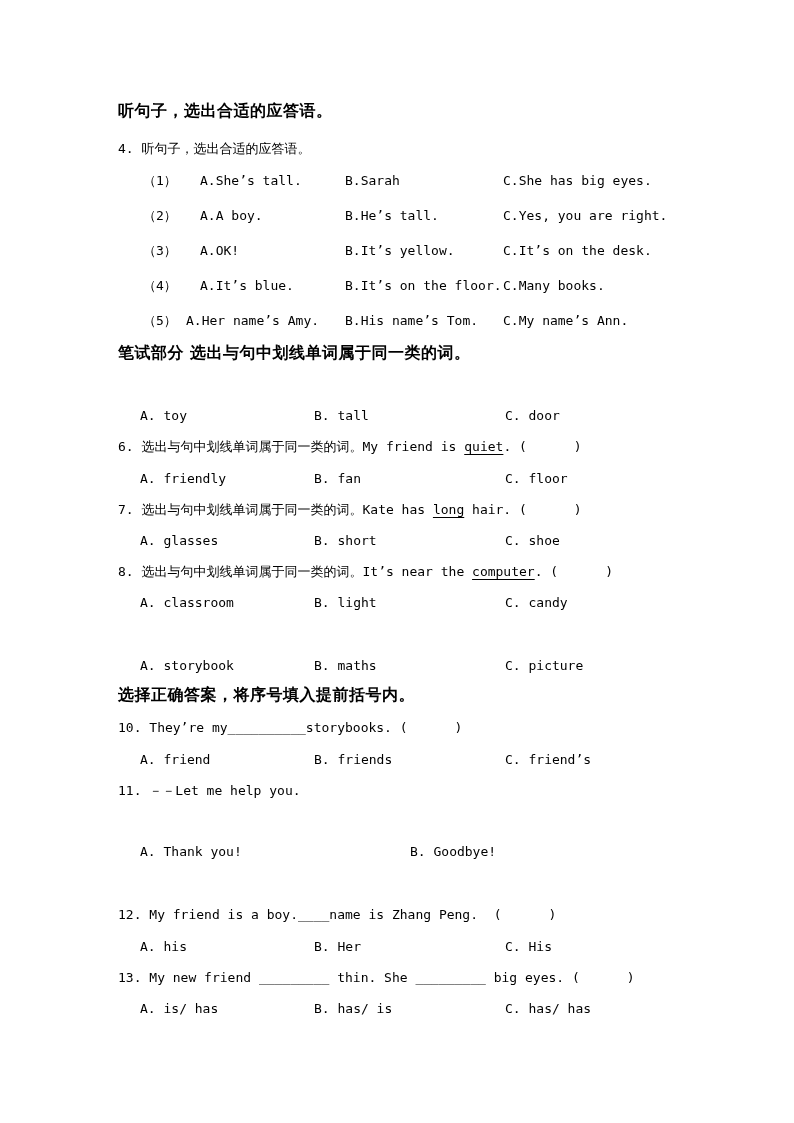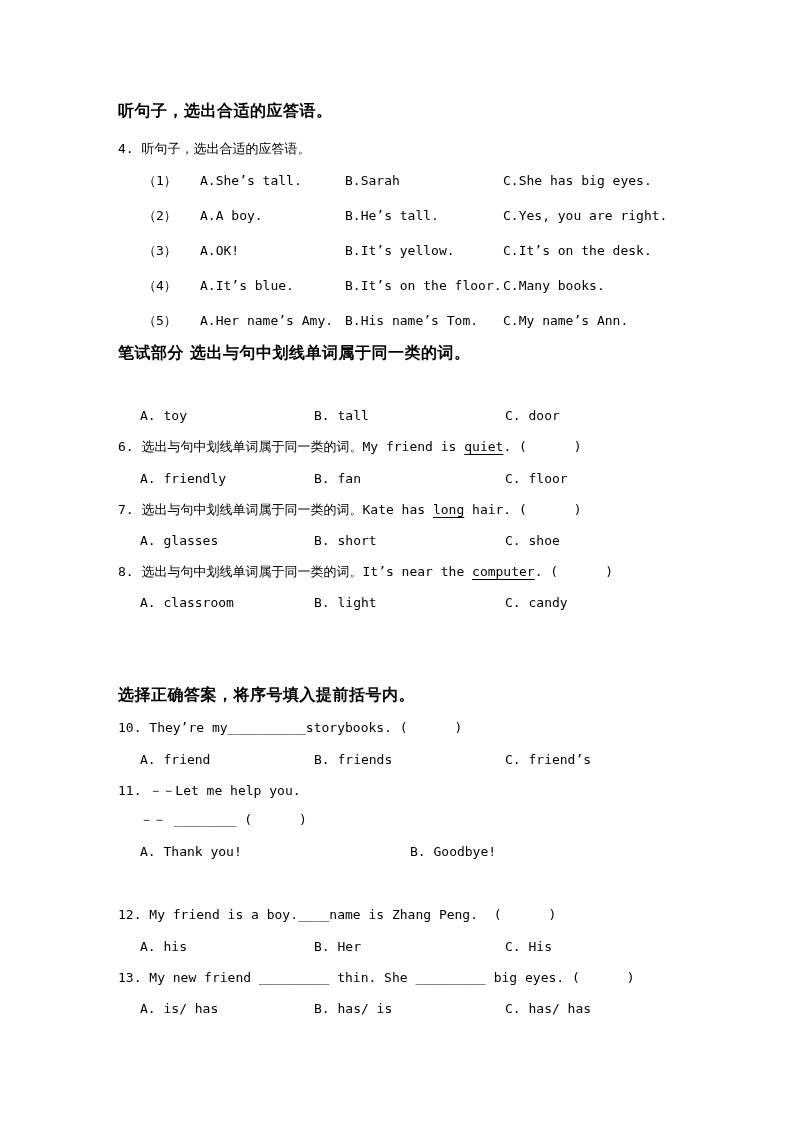--- a/index.html
+++ b/index.html
@@ -60,21 +60,21 @@
     <span class="p" style="left:503px">C.It’s on the desk.</span>
   </div>
   <div class="line" style="top:276px">
     <span class="p" style="left:143px">（4）</span>
     <span class="p" style="left:200px">A.It’s blue.</span>
     <span class="p" style="left:345px">B.It’s on the floor.</span>
     <span class="p" style="left:503px">C.Many books.</span>
   </div>
   <div class="line" style="top:311px">
     <span class="p" style="left:143px">（5）</span>
-    <span class="p" style="left:200px">A.Her name’s Amy.</span>
+    <span class="p" style="left:186px">A.Her name’s Amy.</span>
     <span class="p" style="left:345px">B.His name’s Tom.</span>
     <span class="p" style="left:503px">C.My name’s Ann.</span>
   </div>
 
   <div class="line tl heading" style="top:342px">笔试部分 选出与句中划线单词属于同一类的词。</div>
 
   <div class="line" style="top:406px">
     <span class="p" style="left:140px">A. toy</span>
     <span class="p" style="left:314px">B. tall</span>
     <span class="p" style="left:505px">C. door</span>
@@ -94,34 +94,36 @@
     <span class="p" style="left:505px">C. shoe</span>
   </div>
 
   <div class="line tl" style="top:562px"><span>8. 选出与句中划线单词属于同一类的词。It’s near the </span><span class="u">computer</span><span>. (      )</span></div>
   <div class="line" style="top:593px">
     <span class="p" style="left:140px">A. classroom</span>
     <span class="p" style="left:314px">B. light</span>
     <span class="p" style="left:505px">C. candy</span>
   </div>
 
+  <div class="line" style="top:656px">
+    <span class="p" style="left:140px">A. storybook</span>
+    <span class="p" style="left:314px">B. maths</span>
+    <span class="p" style="left:505px">C. picture</span>
+  </div>
 
   <div class="line tl heading" style="top:684px">选择正确答案，将序号填入提前括号内。</div>
 
   <div class="line tl" style="top:718px">10. They’re my__________storybooks. (      )</div>
   <div class="line" style="top:750px">
     <span class="p" style="left:140px">A. friend</span>
     <span class="p" style="left:314px">B. friends</span>
     <span class="p" style="left:505px">C. friend’s</span>
   </div>
 
   <div class="line tl" style="top:781px">11. －－Let me help you.</div>
-  <div class="line" style="top:810px">
-    <span class="p" style="left:140px">－－ ________ (      )</span>
-  </div>
   <div class="line" style="top:842px">
     <span class="p" style="left:140px">A. Thank you!</span>
     <span class="p" style="left:410px">B. Goodbye!</span>
   </div>
 
   <div class="line tl" style="top:905px">12. My friend is a boy.____name is Zhang Peng.  (      )</div>
   <div class="line" style="top:937px">
     <span class="p" style="left:140px">A. his</span>
     <span class="p" style="left:314px">B. Her</span>
     <span class="p" style="left:505px">C. His</span>

